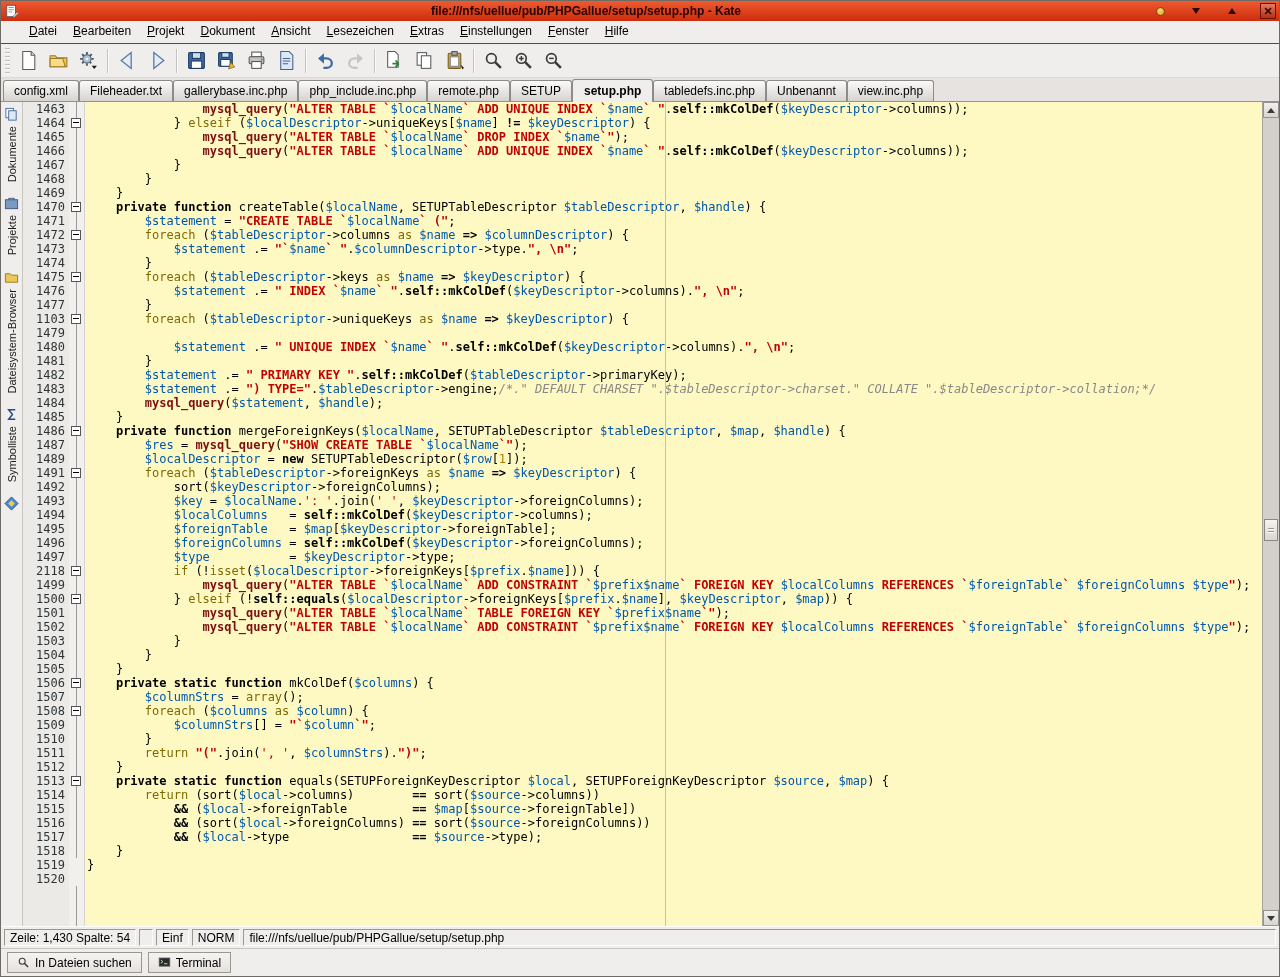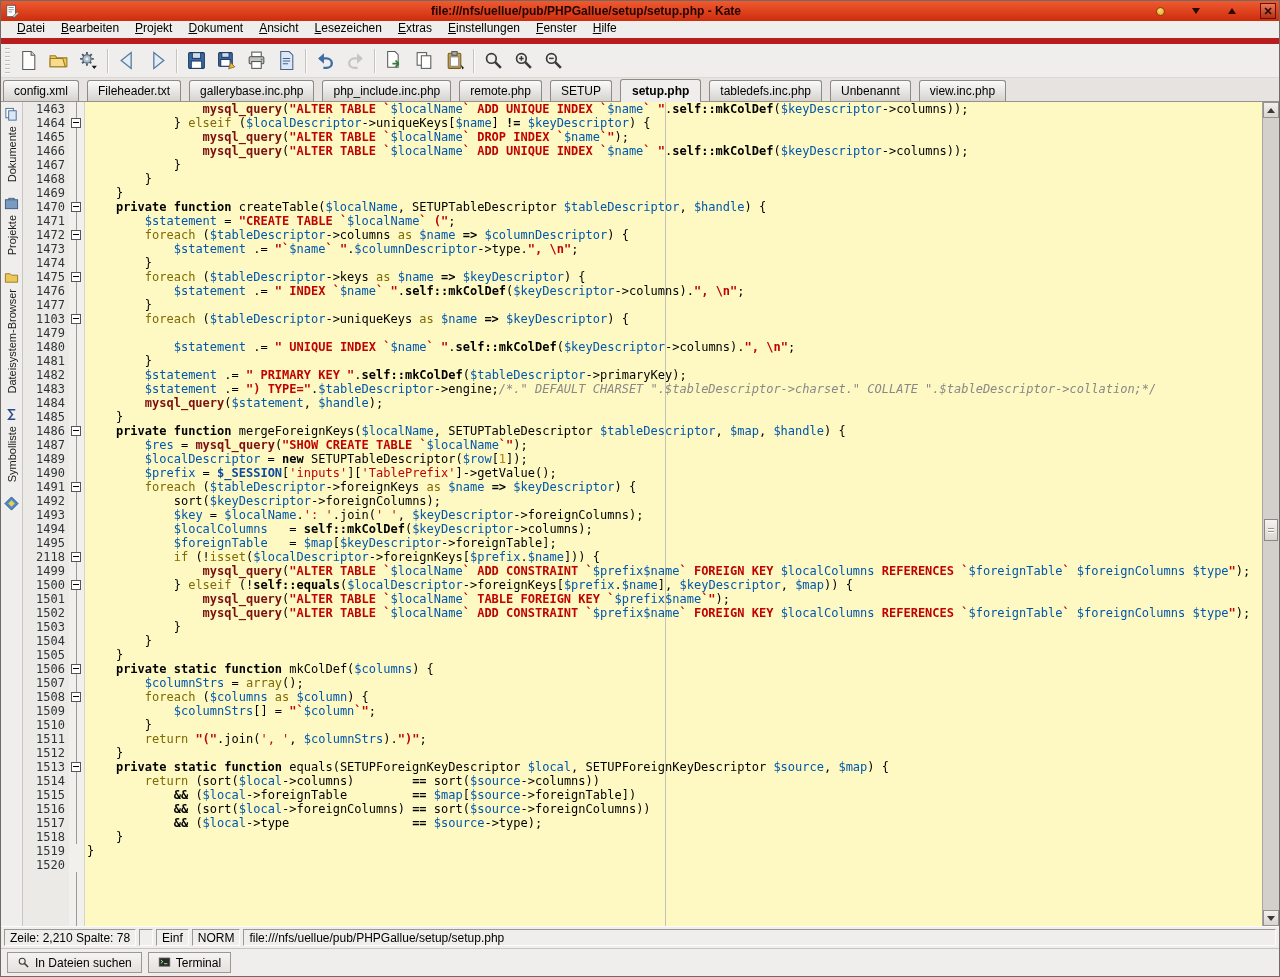--- a/index.html
+++ b/index.html
@@ -17,38 +17,38 @@
     overflow:hidden;white-space:nowrap}
   .title-btn{width:16px;height:16px;display:flex;align-items:center;justify-content:center}
   .pin-dot{width:9px;height:9px;border-radius:50%;background:radial-gradient(circle at 35% 30%,#ffd879,#e89a20);border:1px solid #7a4a00}
   .tri{width:0;height:0;border-left:4px solid transparent;border-right:4px solid transparent;display:inline-block}
   .tri.up{border-bottom:6px solid #2a0800}
   .tri.down{border-top:6px solid #2a0800}
   .title-btn.close{background:linear-gradient(#e87a60,#b23012);border:1px solid #6e1000}
   .x-glyph{font-size:11px;font-weight:bold;color:#2a0400;line-height:1}
 
   
-  .menubar{height:23px;flex:0 0 23px;display:flex;align-items:flex-end;padding-left:8px;
-    background:#efeeec;border-bottom:6px solid #b91c1c}
+  .menubar{height:23px;flex:0 0 23px;display:flex;align-items:flex-start;padding-left:20px;
+    background:#efeeec;border-bottom:1px solid #b91c1c}
   .menu-item{padding:3px 8px;white-space:nowrap}
   .menu-item u{text-decoration:underline}
 
   
   .toolbar{height:34px;flex:0 0 34px;display:flex;align-items:center;gap:1px;padding:2px 4px;
     background:#efeeec;border-bottom:1px solid #dcd8d4}
   .tb-handle{width:5px;height:26px;margin-right:3px;
     background:repeating-linear-gradient(#aaa 0 1px,#fff 1px 2px,transparent 2px 4px);opacity:.7}
   .tb-btn{width:29px;height:29px;border:1px solid transparent;background:transparent;
     display:flex;align-items:center;justify-content:center}
   .tb-btn svg{width:21px;height:21px}
   .tb-btn.disabled{opacity:.4}
   .tb-sep{width:2px;height:24px;border-left:1px solid #c6c2be;border-right:1px solid #fbfbfa;margin:0 3px}
 
   
-  .tabbar{height:24px;flex:0 0 24px;display:flex;align-items:flex-end;gap:8px;padding:2px 2px 0 2px;
+  .tabbar{height:24px;flex:0 0 24px;display:flex;align-items:flex-end;gap:0;padding:2px 2px 0 2px;
     background:#e6e3e0;border-bottom:1px solid #96928e}
   .tab{border:1px solid #8e8a86;border-bottom:none;border-radius:3px 3px 0 0;
     padding:3px 10px 3px 10px;background:linear-gradient(#fafafa,#d6d3cf);white-space:nowrap;position:relative}
   .tab.active{background:#efeeec;font-weight:bold;padding:4px 11px;bottom:-1px}
 
   
   .main{flex:1;display:flex;min-height:0}
   .dock{width:22px;flex:0 0 22px;background:#efeeec;border-right:1px solid #c9c5c1;
     display:flex;flex-direction:column;align-items:center;gap:14px;padding-top:5px}
   .dock-item{display:flex;flex-direction:column;align-items:center;gap:4px}
@@ -498,26 +498,20 @@
             <span class="cd"><span class="tk-p">        </span><span class="tk-v">$res</span><span class="tk-p"> = </span><span class="tk-f">mysql_query</span><span class="tk-p">(</span><span class="tk-s">"SHOW CREATE TABLE `</span><span class="tk-v">$localName</span><span class="tk-s">`"</span><span class="tk-p">);</span></span>
           </div>
           <div class="crow">
             <span class="ib"></span>
             <span class="ln">1489</span>
             <span class="fm fl"></span>
             <span class="cd"><span class="tk-p">        </span><span class="tk-v">$localDescriptor</span><span class="tk-p"> = </span><span class="tk-k">new</span><span class="tk-p"> SETUPTableDescriptor(</span><span class="tk-v">$row</span><span class="tk-p">[</span><span class="tk-n">1</span><span class="tk-p">]);</span></span>
           </div>
           <div class="crow">
             <span class="ib"></span>
-            <span class="ln">1490</span>
-            <span class="fm fl"></span>
-            <span class="cd"><span class="tk-p">        </span><span class="tk-v">$prefix</span><span class="tk-p"> = </span><span class="tk-vb">$_SESSION</span><span class="tk-p">[</span><span class="tk-q">'inputs'</span><span class="tk-p">][</span><span class="tk-q">'TablePrefix'</span><span class="tk-p">]-&gt;getValue();</span></span>
-          </div>
-          <div class="crow">
-            <span class="ib"></span>
             <span class="ln">1491</span>
             <span class="fm fl">
               <span class="fbox"></span>
             </span>
             <span class="cd"><span class="tk-p">        </span><span class="tk-c">foreach</span><span class="tk-p"> (</span><span class="tk-v">$tableDescriptor</span><span class="tk-p">-&gt;foreignKeys </span><span class="tk-c">as</span><span class="tk-p"> </span><span class="tk-v">$name</span><span class="tk-p"> </span><span class="tk-k">=&gt;</span><span class="tk-p"> </span><span class="tk-v">$keyDescriptor</span><span class="tk-p">) {</span></span>
           </div>
           <div class="crow">
             <span class="ib"></span>
             <span class="ln">1492</span>
             <span class="fm fl"></span>
@@ -533,20 +527,32 @@
             <span class="ib"></span>
             <span class="ln">1494</span>
             <span class="fm fl"></span>
             <span class="cd"><span class="tk-p">            </span><span class="tk-v">$localColumns</span><span class="tk-p">   = </span><span class="tk-k">self::mkColDef</span><span class="tk-p">(</span><span class="tk-v">$keyDescriptor</span><span class="tk-p">-&gt;columns);</span></span>
           </div>
           <div class="crow">
             <span class="ib"></span>
             <span class="ln">1495</span>
             <span class="fm fl"></span>
             <span class="cd"><span class="tk-p">            </span><span class="tk-v">$foreignTable</span><span class="tk-p">   = </span><span class="tk-v">$map</span><span class="tk-p">[</span><span class="tk-v">$keyDescriptor</span><span class="tk-p">-&gt;foreignTable];</span></span>
+          </div>
+          <div class="crow">
+            <span class="ib"></span>
+            <span class="ln">1496</span>
+            <span class="fm fl"></span>
+            <span class="cd"><span class="tk-p">            </span><span class="tk-v">$foreignColumns</span><span class="tk-p"> = </span><span class="tk-k">self::mkColDef</span><span class="tk-p">(</span><span class="tk-v">$keyDescriptor</span><span class="tk-p">-&gt;foreignColumns);</span></span>
+          </div>
+          <div class="crow">
+            <span class="ib"></span>
+            <span class="ln">1497</span>
+            <span class="fm fl"></span>
+            <span class="cd"><span class="tk-p">            </span><span class="tk-v">$type</span><span class="tk-p">           = </span><span class="tk-v">$keyDescriptor</span><span class="tk-p">-&gt;type;</span></span>
           </div>
           <div class="crow">
             <span class="ib"></span>
             <span class="ln">2118</span>
             <span class="fm fl">
               <span class="fbox"></span>
             </span>
             <span class="cd"><span class="tk-p">            </span><span class="tk-c">if</span><span class="tk-p"> (!</span><span class="tk-c">isset</span><span class="tk-p">(</span><span class="tk-v">$localDescriptor</span><span class="tk-p">-&gt;foreignKeys[</span><span class="tk-v">$prefix</span><span class="tk-p">.</span><span class="tk-v">$name</span><span class="tk-p">])) {</span></span>
           </div>
           <div class="crow">
@@ -705,21 +711,21 @@
       <div class="sb-trough">
         <div class="sb-thumb"></div>
       </div>
       <div class="sb-btn">
           <span class="tri down"></span>
         </div>
     </div>
   </div>
 
   <div class="statusbar">
-    <span class="cell">Zeile: 2,210 Spalte: 78</span>
+    <span class="cell">Zeile: 1,430 Spalte: 54</span>
     <span class="cell mini"></span>
     <span class="cell">Einf</span>
     <span class="cell">NORM</span>
     <span class="cell file">file:///nfs/uellue/pub/PHPGallue/setup/setup.php</span>
   </div>
 
   <div class="bottombar">
       <button class="panel-btn">
         <span class="icon" style="display: inline-flex; align-items: center;">
           <svg viewBox="0 0 20 20">

